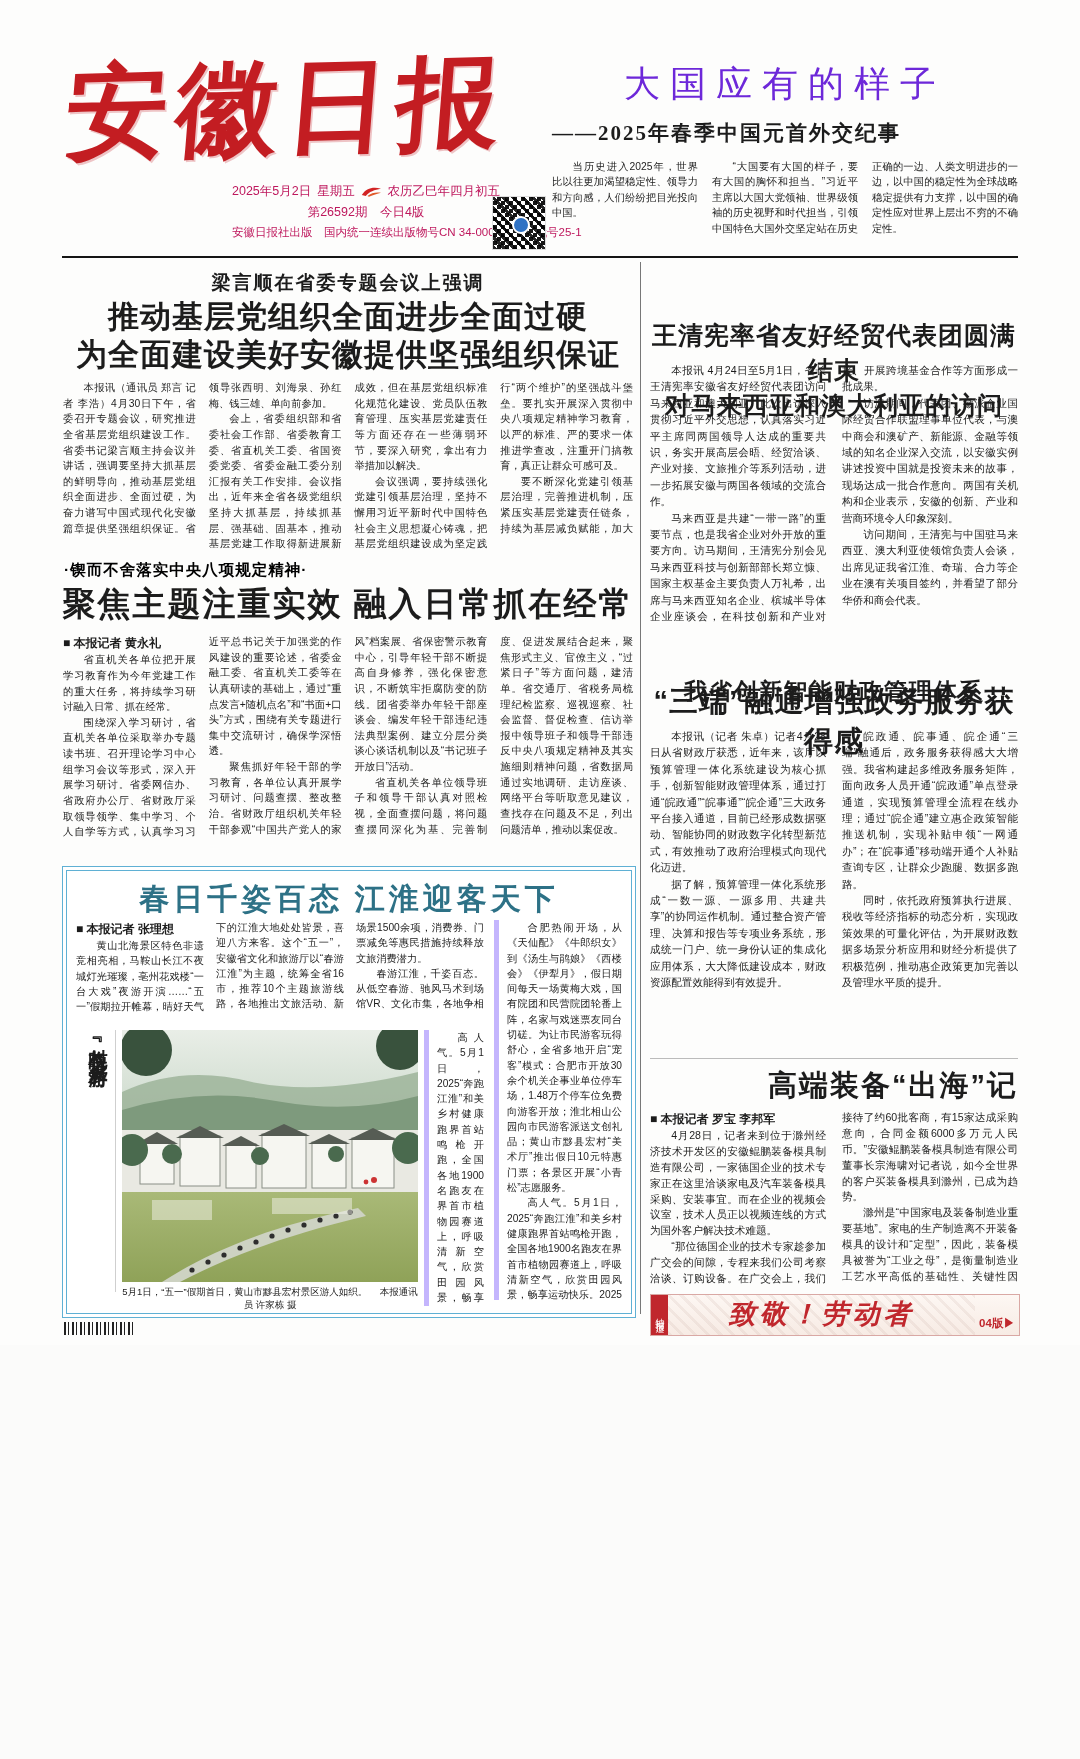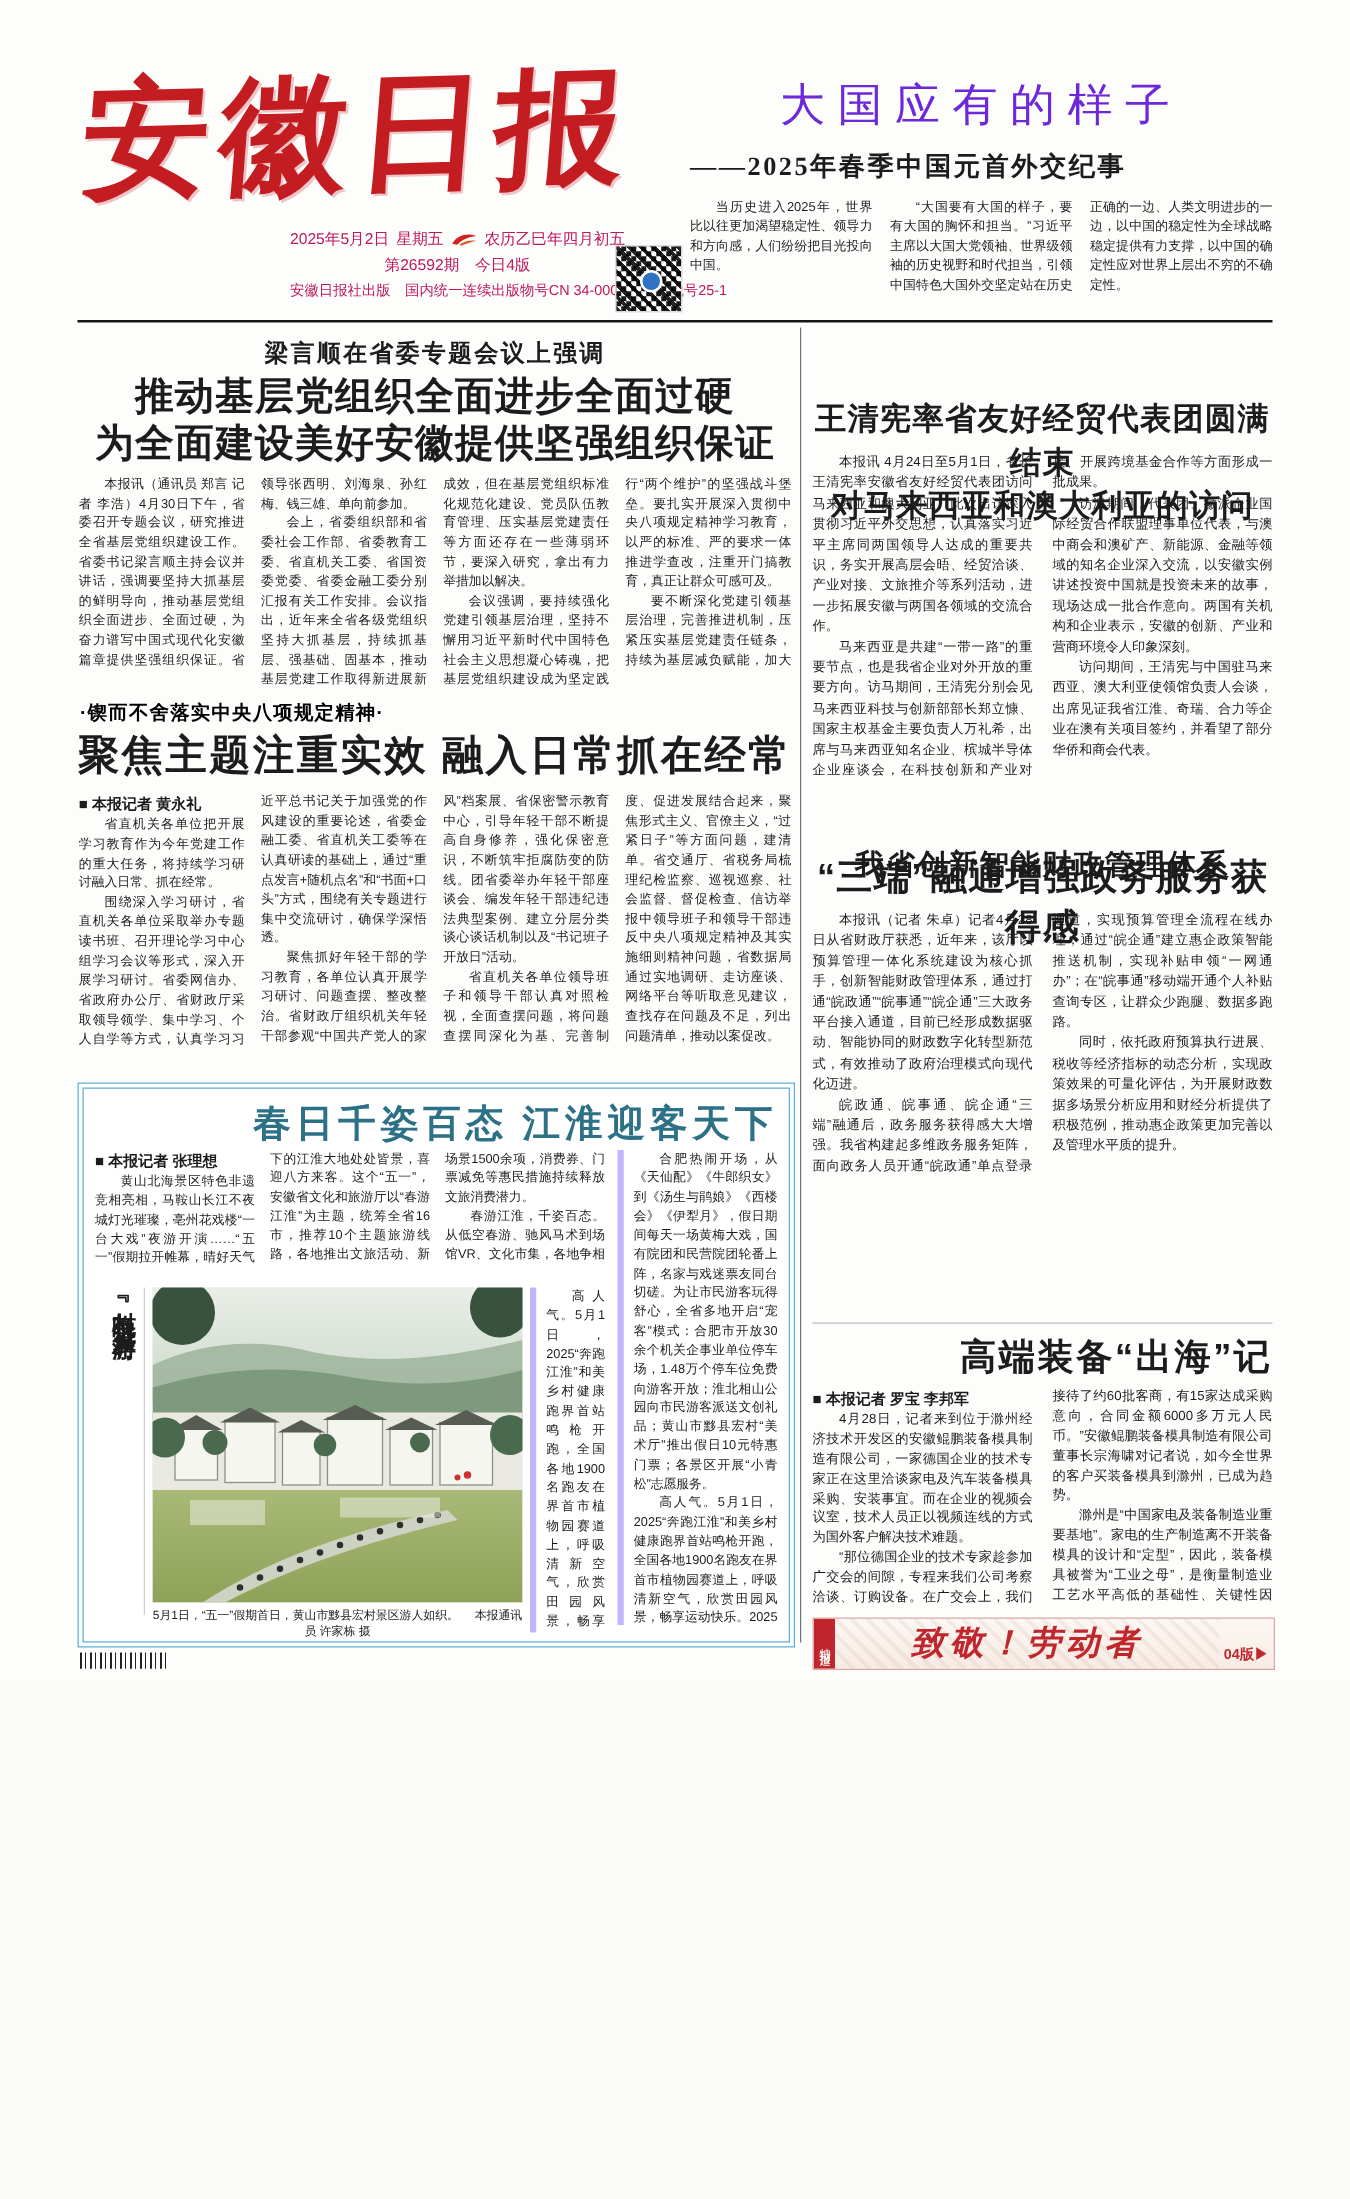--- a/index.html
+++ b/index.html
@@ -54,21 +54,21 @@
 
   .red-band{position:absolute;left:64px;top:560px;font-size:15.5px;font-weight:bold;color:#000000;letter-spacing:1px;}
   .focus-title{position:absolute;left:62px;top:582px;width:572px;text-align:center;font-size:33px;font-weight:bold;letter-spacing:2px;}
   .focus-body{position:absolute;left:63px;top:634px;width:570px;height:228px;overflow:hidden;columns:4;column-gap:13px;font-size:10.3px;line-height:1.52;text-align:justify;}
   .focus-body p{margin:0;text-indent:2em;}
   .byline{font-weight:bold;font-size:12px;margin:0 0 6px 0;text-indent:0 !important;}
 
   
   .fbox{position:absolute;left:62px;top:866px;width:572px;height:450px;border:1px solid #5fb0d4;background:#fff;}
   .fbox-in{position:absolute;left:3px;top:3px;right:3px;bottom:3px;border:1px solid #5fb0d4;padding:8px 9px;}
-  .f-title{text-align:right;font-size:30px;font-weight:bold;color:#2d7186;letter-spacing:4px;font-family:"Liberation Serif",serif;}
+  .f-title{text-align:center;font-size:30px;font-weight:bold;color:#2d7186;letter-spacing:4px;font-family:"Liberation Serif",serif;}
   .f-main{display:flex;gap:10px;margin-top:0;}
   .f-left{width:408px;}
   .f-intro{height:104px;overflow:hidden;columns:3;column-gap:12px;font-size:10.2px;line-height:1.5;text-align:justify;}
   .f-intro p{margin:0;text-indent:2em;}
   .f-bottom{display:flex;gap:6px;margin-top:6px;}
   .v-sidebar{width:104px;height:262px;overflow:hidden;writing-mode:vertical-rl;font-size:10px;line-height:1.6;text-align:justify;padding-right:2px;border-right:1px solid #cfcfcf;}
   .v-title{font-size:19px;font-weight:bold;letter-spacing:3px;margin-left:6px;}
   .v-byline{font-size:10px;font-weight:bold;margin-left:6px;}
   .photo-wrap{width:296px;}
   .caption{margin-top:4px;font-size:9.5px;text-align:center;color:#222;}
@@ -266,20 +266,21 @@
     <p>本报讯 4月24日至5月1日，省长王清宪率安徽省友好经贸代表团访问马来西亚和澳大利亚。此次出访深入贯彻习近平外交思想，认真落实习近平主席同两国领导人达成的重要共识，务实开展高层会晤、经贸洽谈、产业对接、文旅推介等系列活动，进一步拓展安徽与两国各领域的交流合作。</p>
     <p>马来西亚是共建“一带一路”的重要节点，也是我省企业对外开放的重要方向。访马期间，王清宪分别会见马来西亚科技与创新部部长郑立慷、国家主权基金主要负责人万礼希，出席与马来西亚知名企业、槟城半导体企业座谈会，在科技创新和产业对接、开展跨境基金合作等方面形成一批成果。</p>
     <p>访澳期间，代表团、徽派企业国际经贸合作联盟理事单位代表，与澳中商会和澳矿产、新能源、金融等领域的知名企业深入交流，以安徽实例讲述投资中国就是投资未来的故事，现场达成一批合作意向。两国有关机构和企业表示，安徽的创新、产业和营商环境令人印象深刻。</p>
     <p>访问期间，王清宪与中国驻马来西亚、澳大利亚使领馆负责人会谈，出席见证我省江淮、奇瑞、合力等企业在澳有关项目签约，并看望了部分华侨和商会代表。</p>
   </div>
 
   <div class="fiscal-kicker">我省创新智能财政管理体系</div>
   <div class="fiscal-title">“三端”融通增强政务服务获得感</div>
   <div class="fiscal-body">
     <p>本报讯（记者 朱卓）记者4月28日从省财政厅获悉，近年来，该厅以预算管理一体化系统建设为核心抓手，创新智能财政管理体系，通过打通“皖政通”“皖事通”“皖企通”三大政务平台接入通道，目前已经形成数据驱动、智能协同的财政数字化转型新范式，有效推动了政府治理模式向现代化迈进。</p>
+    <p>据了解，预算管理一体化系统形成“一数一源、一源多用、共建共享”的协同运作机制。通过整合资产管理、决算和报告等专项业务系统，形成统一门户、统一身份认证的集成化应用体系，大大降低建设成本，财政资源配置效能得到有效提升。</p>
     <p>皖政通、皖事通、皖企通“三端”融通后，政务服务获得感大大增强。我省构建起多维政务服务矩阵，面向政务人员开通“皖政通”单点登录通道，实现预算管理全流程在线办理；通过“皖企通”建立惠企政策智能推送机制，实现补贴申领“一网通办”；在“皖事通”移动端开通个人补贴查询专区，让群众少跑腿、数据多跑路。</p>
     <p>同时，依托政府预算执行进展、税收等经济指标的动态分析，实现政策效果的可量化评估，为开展财政数据多场景分析应用和财经分析提供了积极范例，推动惠企政策更加完善以及管理水平质的提升。</p>
   </div>
 
   <div class="rule-h2"></div>
   <div class="equip-title">高端装备“出海”记</div>
   <div class="equip-body">
     <p class="byline">■ 本报记者 罗宝 李邦军</p>
     <p>4月28日，记者来到位于滁州经济技术开发区的安徽鲲鹏装备模具制造有限公司，一家德国企业的技术专家正在这里洽谈家电及汽车装备模具采购、安装事宜。而在企业的视频会议室，技术人员正以视频连线的方式为国外客户解决技术难题。</p>
     <p>“那位德国企业的技术专家趁参加广交会的间隙，专程来我们公司考察洽谈、订购设备。在广交会上，我们接待了约60批客商，有15家达成采购意向，合同金额6000多万元人民币。”安徽鲲鹏装备模具制造有限公司董事长宗海啸对记者说，如今全世界的客户买装备模具到滁州，已成为趋势。</p>

